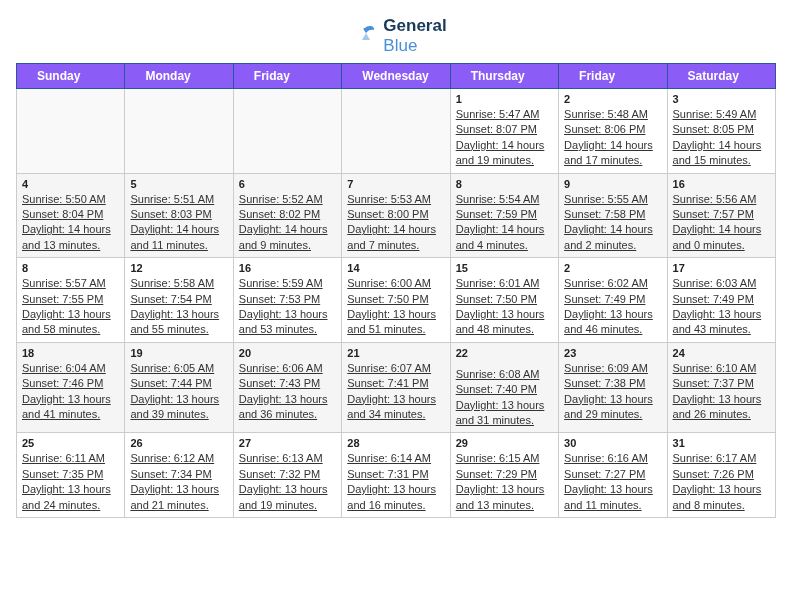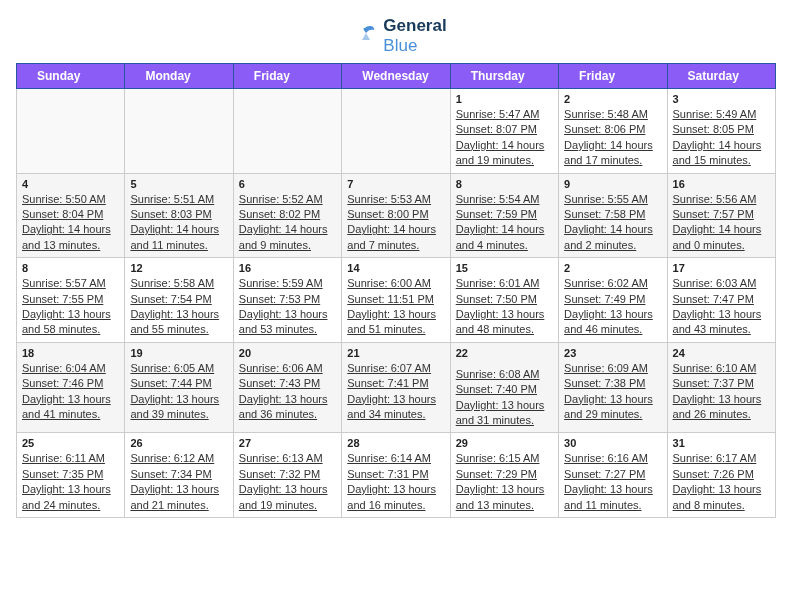--- a/index.html
+++ b/index.html
@@ -207,42 +207,42 @@
         <td>
           <div class="day-number">16</div>
           <div class="day-info" style="white-space: pre-line;">Sunrise: 5:59 AM
 Sunset: 7:53 PM
 Daylight: 13 hours
 and 53 minutes.</div>
         </td>
         <td>
           <div class="day-number">14</div>
           <div class="day-info" style="white-space: pre-line;">Sunrise: 6:00 AM
-Sunset: 11:51 PM
+Sunset: 7:50 PM
 Daylight: 13 hours
 and 51 minutes.</div>
         </td>
         <td>
           <div class="day-number">15</div>
           <div class="day-info" style="white-space: pre-line;">Sunrise: 6:01 AM
 Sunset: 7:50 PM
 Daylight: 13 hours
 and 48 minutes.</div>
         </td>
         <td>
           <div class="day-number">2</div>
           <div class="day-info" style="white-space: pre-line;">Sunrise: 6:02 AM
 Sunset: 7:49 PM
 Daylight: 13 hours
 and 46 minutes.</div>
         </td>
         <td>
           <div class="day-number">17</div>
           <div class="day-info" style="white-space: pre-line;">Sunrise: 6:03 AM
-Sunset: 7:47 PM
+Sunset: 7:49 PM
 Daylight: 13 hours
 and 43 minutes.</div>
         </td>
       </tr>
       <tr>
         <td>
           <div class="day-number">18</div>
           <div class="day-info" style="white-space: pre-line;">Sunrise: 6:04 AM
 Sunset: 7:46 PM
 Daylight: 13 hours

